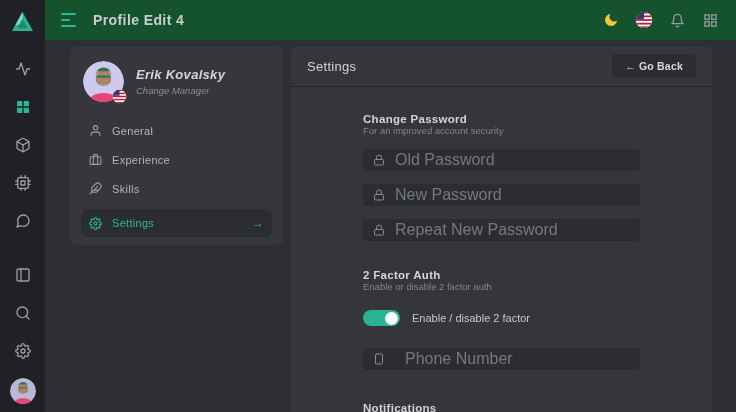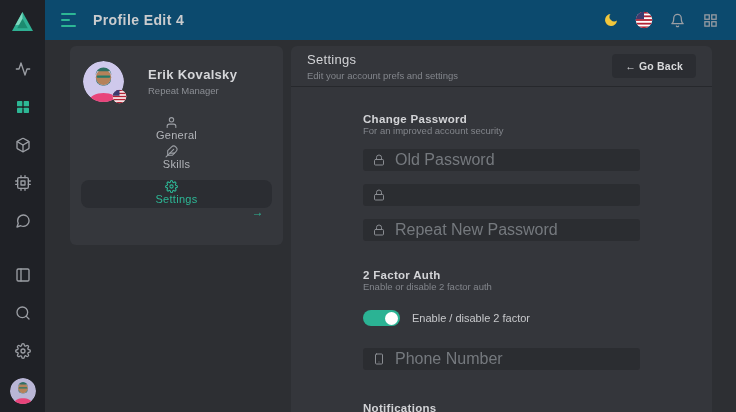--- a/index.html
+++ b/index.html
@@ -24,21 +24,21 @@
     color:#9b9ea4; cursor:pointer;
   }
   .side-icon svg { width:16px; height:16px; }
   .side-icon.active { color:#2db795; }
   .side-bottom { margin-top:auto; display:flex; flex-direction:column; align-items:center; padding-bottom:8px; }
   .side-avatar { width:26px; height:26px; border-radius:50%; overflow:hidden; margin-top:8px; cursor:pointer; }
 
   
   .topbar {
     position:fixed; left:45px; top:0; right:0; height:40px;
-    background:#0c4a6e; display:flex; align-items:center; padding:0 16px; z-index:4;
+    background:#14532d; display:flex; align-items:center; padding:0 16px; z-index:4;
   }
   .hamburger { width:18px; height:14px; display:flex; flex-direction:column; justify-content:space-between; cursor:pointer; }
   .hamburger span { height:2px; border-radius:1px; background:#2db795; display:block; }
   .hamburger .l1 { width:15px; } .hamburger .l2 { width:9px; } .hamburger .l3 { width:15px; }
   .topbar-title { margin-left:14px; font-size:14px; font-weight:bold; letter-spacing:.4px; color:#cbccce; }
   .topbar-right { margin-left:auto; display:flex; align-items:center; gap:13px; }
   .tb-icon { width:20px; height:20px; display:flex; align-items:center; justify-content:center; color:#9b9ea4; cursor:pointer; }
 
   
   .content {
@@ -48,27 +48,27 @@
 
   
   .profile-card {
     width:213px; min-width:213px; height:199px;
     background:#35373c; border-radius:6px; overflow:hidden;
   }
   .profile-head { display:flex; align-items:center; padding:15px 14px 12px 13px; }
   .avatar-wrap { position:relative; width:41px; height:41px; }
   .avatar-wrap .ava { width:41px; height:41px; border-radius:50%; overflow:hidden; }
   .flag-badge { position:absolute; right:-3px; bottom:-2px; width:15px; height:15px; border-radius:50%; overflow:hidden; }
-  .profile-id { margin-left:24px; }
+  .profile-id { margin-left:12px;font-style:italic; }
   .profile-name { font-size:13px; font-weight:bold; letter-spacing:.3px; color:#d5d6d9; }
   .profile-role { font-size:9.5px; color:#8b8e94; margin-top:3px; }
   .card-menu { padding:2px 11px 0; }
   .menu-item {
     height:29px; display:flex; align-items:center; padding:0 8px;
-    font-size:11px; color:#b2b4b9; letter-spacing:.3px; cursor:pointer; border-radius:8px;flex-direction:column;
+    font-size:11px; color:#b2b4b9; letter-spacing:.3px; cursor:pointer; border-radius:8px;
   }
   .menu-item .mi-icon { width:13px; height:13px; margin-right:10px; color:#9b9ea4; }
   .menu-item .mi-icon svg { width:13px; height:13px; }
   .menu-item.active { background:#2b2d32; color:#2db795; height:28px; margin-top:6px; }
   .menu-item.active .mi-icon { color:#2db795; }
   .mi-arrow { margin-left:auto; color:#2db795; font-size:12px; }
 
   
   .settings-panel {
     flex:1; background:#34363b; border-radius:6px 6px 0 0;
@@ -101,21 +101,21 @@
     flex:1; background:transparent; border:none; outline:none;
     font-family:inherit; font-size:16px; color:#b8babd;
   }
   .field input::placeholder { color:#75797e; }
 
   .sec-2fa { margin-top:28px; }
   .toggle-row { margin-top:18px; display:flex; align-items:center; }
   .toggle { width:37px; height:16px; border-radius:9px; background:#2bb394; position:relative; cursor:pointer; }
   .toggle .knob { position:absolute; right:2px; top:1.5px; width:13px; height:13px; border-radius:50%; background:#ffffff; }
   .toggle-label { margin-left:12px; font-size:11px; color:#c7c8cb; }
-  .phone-field { margin-top:22px; }
+  .phone-field { margin-top:22px;gap:10px; }
   .sec-notif { margin-top:32px; }
 </style>
 </head>
 <body>
 
 <div class="sidebar">
   <div class="logo-box">
     <svg width="23" height="21" viewBox="0 0 24 22">
       <path d="M12 1 L23 21 H1 Z" fill="#2fb093"></path>
       <path d="M12 1 L12 14 L4.5 14.8 Z" fill="#7fd9bf"></path>
@@ -271,36 +271,45 @@
                   <rect x="0" y="15.7" width="24" height="2.4"></rect>
                 <rect x="0" y="20.6" width="24" height="2.4"></rect>
               </g>
               <rect x="0" y="1" width="12" height="9.8" fill="#3c3b6e"></rect>
             </g>
           </svg>
         </div>
       </div>
       <div class="profile-id">
         <div class="profile-name">Erik Kovalsky</div>
-        <div class="profile-role">Repeat Manager</div>
+        <div class="profile-role">Change Manager</div>
       </div>
     </div>
     <div class="card-menu">
       <div class="menu-item">
         <span class="mi-icon">
           <svg viewBox="0 0 24 24" fill="none" stroke="currentColor" stroke-width="2" stroke-linecap="round" stroke-linejoin="round">
               <path d="M20 21v-2a4 4 0 0 0-4-4H8a4 4 0 0 0-4 4v2"></path>
               <circle cx="12" cy="7" r="4"></circle>
             </svg>
         </span>
         <span>General</span>
       </div>
       <div class="menu-item">
         <span class="mi-icon">
           <svg viewBox="0 0 24 24" fill="none" stroke="currentColor" stroke-width="2" stroke-linecap="round" stroke-linejoin="round">
+              <rect x="2" y="7" width="20" height="14" rx="2"></rect>
+              <path d="M16 21V5a2 2 0 0 0-2-2h-4a2 2 0 0 0-2 2v16"></path>
+            </svg>
+        </span>
+        <span>Experience</span>
+      </div>
+      <div class="menu-item">
+        <span class="mi-icon">
+          <svg viewBox="0 0 24 24" fill="none" stroke="currentColor" stroke-width="2" stroke-linecap="round" stroke-linejoin="round">
               <path d="M20.24 12.24a6 6 0 0 0-8.49-8.49L5 10.5V19h8.5z"></path>
               <line x1="16" y1="8" x2="2" y2="22"></line>
               <line x1="17.5" y1="15" x2="9" y2="15"></line>
             </svg>
         </span>
         <span>Skills</span>
       </div>
       <div class="menu-item active">
         <span class="mi-icon">
           <svg viewBox="0 0 24 24" fill="none" stroke="currentColor" stroke-width="2" stroke-linecap="round" stroke-linejoin="round">
@@ -311,21 +320,20 @@
         <span>Settings</span>
         <span class="mi-arrow">→</span>
       </div>
     </div>
   </div>
 
   <div class="settings-panel">
     <div class="panel-header">
       <div>
         <div class="panel-title">Settings</div>
-        <div class="panel-sub">Edit your account prefs and settings</div>
       </div>
       <div class="header-btns">
         <button class="btn btn-dark"><span>←</span><span> Go Back</span></button>
       </div>
     </div>
 
     <div class="panel-body">
 
       <div>
         <div class="section-title">Change Password</div>
@@ -340,20 +348,21 @@
           </span>
           <input type="text" placeholder="Old Password" style="">
         </div>
         <div class="field">
           <span class="f-icon">
             <svg viewBox="0 0 24 24" fill="none" stroke="currentColor" stroke-width="2" stroke-linecap="round" stroke-linejoin="round">
                 <rect x="3" y="11" width="18" height="11" rx="2"></rect>
                 <path d="M7 11V7a5 5 0 0 1 10 0v4"></path>
               </svg>
           </span>
+          <input type="text" placeholder="New Password" style="">
         </div>
         <div class="field">
           <span class="f-icon">
             <svg viewBox="0 0 24 24" fill="none" stroke="currentColor" stroke-width="2" stroke-linecap="round" stroke-linejoin="round">
                 <rect x="3" y="11" width="18" height="11" rx="2"></rect>
                 <path d="M7 11V7a5 5 0 0 1 10 0v4"></path>
               </svg>
           </span>
           <input type="text" placeholder="Repeat New Password" style="">
         </div>

